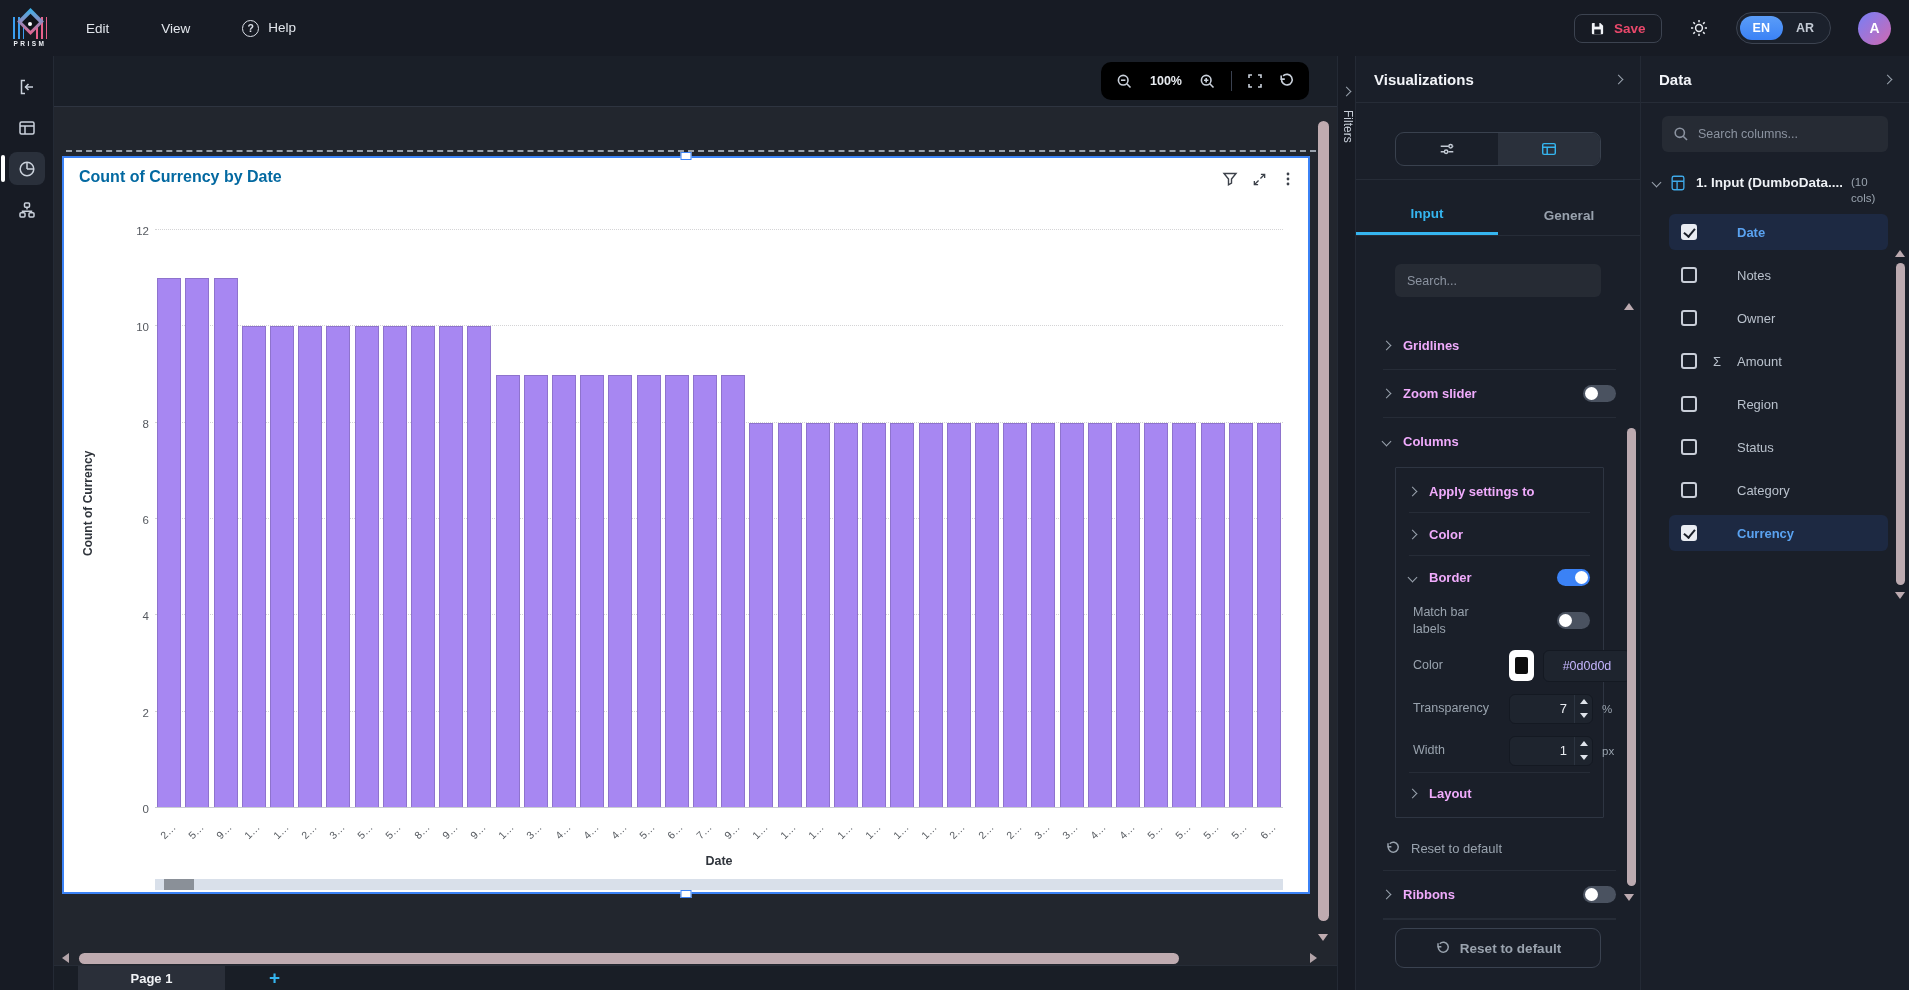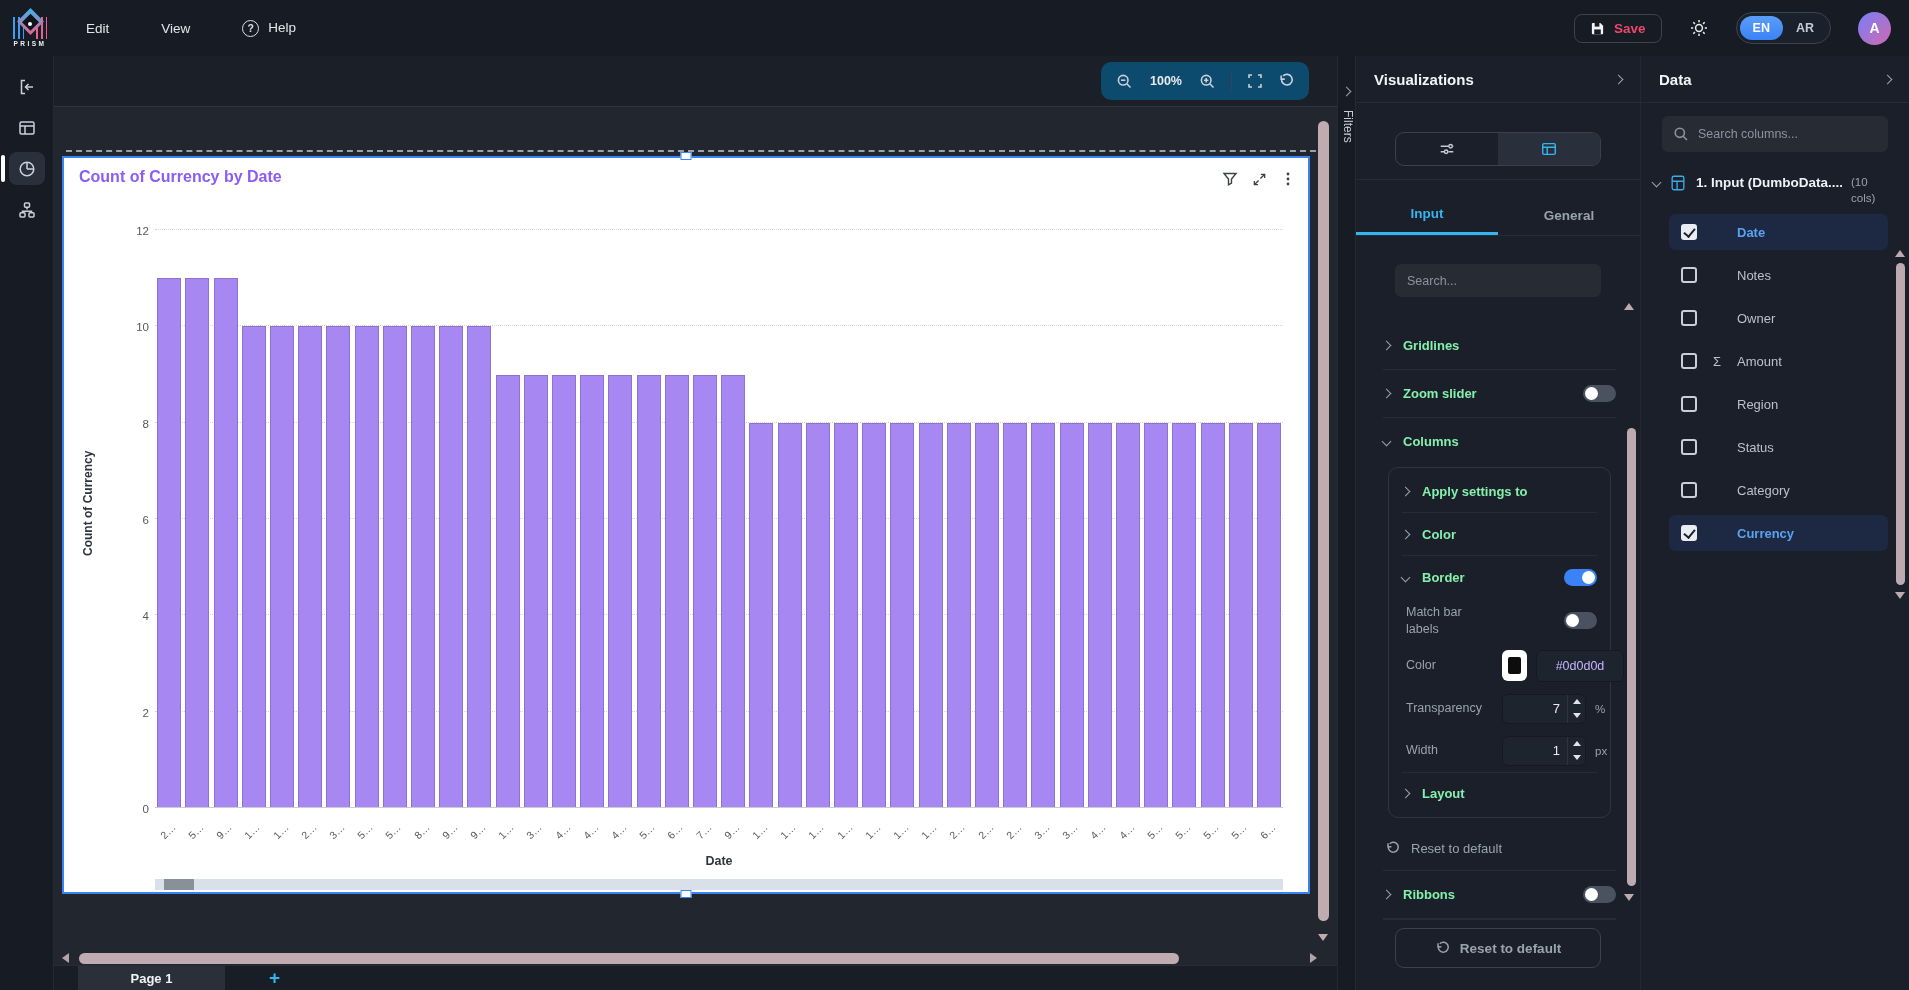--- a/index.html
+++ b/index.html
@@ -40,34 +40,34 @@
     flex-direction:column; align-items:center; padding-top:14px; gap:8px; }
   .rail-item { width:36px; height:33px; display:grid; place-items:center; border-radius:8px; position:relative; }
   .rail-item.active { background:#2a303b; }
   .rail-item.active::before { content:""; position:absolute; left:-8px; top:3px; width:4px; height:27px;
     background:#fff; border-radius:2px; }
   .rail-item svg { stroke:#cad1db; fill:none; stroke-width:1.5; }
 
   .canvas-col { flex:1; min-width:0; display:flex; flex-direction:column; background:#22262e; }
   .canvas-top { height:51px; background:#1a1f28; border-bottom:1px solid #2e3440; display:flex;
     align-items:center; justify-content:flex-end; padding-right:28px; }
-  .zoombar { background:#0c4a6e; border-radius:10px; height:38px; display:flex; align-items:center;
+  .zoombar { background:#000000; border-radius:10px; height:38px; display:flex; align-items:center;
     padding:0 15px; gap:15px; }
   .zoombar svg { stroke:#c9d0da; fill:none; stroke-width:1.6; }
   .zoombar .pct { font-size:12.5px; font-weight:bold; color:#e8ebf0; margin:0 2px; }
   .zoombar .sep { width:1px; height:20px; background:#3a4150; }
 
   .canvas-body { flex:1; position:relative; }
   .page-dashed { position:absolute; left:12px; right:21px; top:43px; border-top:2px dashed #99a1ac; }
   .widget { position:absolute; left:8px; top:49px; width:1248px; height:738px; background:#fff;
     border:2px solid #3b82f6; }
   .handle { position:absolute; left:50%; transform:translateX(-50%); width:11px; height:8px;
     background:#fff; border:1.5px solid #3b82f6; }
   .handle.top { top:-6px; } .handle.bottom { bottom:-6px; }
-  .chart-title { position:absolute; left:15px; top:10px; font-size:16px; font-weight:bold; color:#8b5cf6; }
+  .chart-title { position:absolute; left:15px; top:10px; font-size:16px; font-weight:bold; color:#0369a1; }
   .chart-actions { position:absolute; right:13px; top:13px; display:flex; align-items:center; gap:14px; }
   .chart-actions svg { stroke:#3c414a; fill:none; stroke-width:1.4; }
   .ytitle { position:absolute; left:13px; top:40px; bottom:84px; width:22px; display:flex;
     align-items:center; justify-content:center; writing-mode:vertical-rl; transform:rotate(180deg);
     font-size:12px; font-weight:bold; color:#2f343b; }
   .plot { position:absolute; left:91px; right:25px; bottom:84px; height:578px; }
   .plot::after { content:""; position:absolute; left:0; right:0; bottom:0; border-top:1px solid #c9ccd2; }
   .gridline { position:absolute; left:0; right:0; border-top:1px dotted #d4d4d6; }
   .ytick { position:absolute; left:-38px; width:32px; text-align:right; font-size:11.5px; color:#55595f; }
   .bars-row { position:absolute; inset:0; display:flex; align-items:flex-end; }
@@ -116,27 +116,27 @@
   .viz-tabs { display:flex; height:41px; border-bottom:1px solid #262c37; flex:none; }
   .viz-tab { flex:1; display:flex; align-items:center; justify-content:center; font-size:13.5px; font-weight:bold; }
   .viz-tab.active { color:#35b5ef; border-bottom:3px solid #35b5ef; }
   .viz-tab.inactive { color:#99a2ae; }
   .viz-search { margin:13px 39px 10px; flex:none; }
   .viz-search input, .data-search input { width:100%; height:33px; background:#262b34; border:none;
     border-radius:6px; padding:0 12px; color:#dfe3ea; font-size:12.5px; font-family:inherit; }
   .viz-search input::placeholder, .data-search input::placeholder { color:#8b93a0; }
   .viz-scroll { flex:1; padding:0 24px 96px 27px; overflow:hidden; }
   .section-row { display:flex; align-items:center; gap:13px; height:47px; }
-  .sec-label { font-size:13px; font-weight:bold; color:#86efac; flex:1; }
+  .sec-label { font-size:13px; font-weight:bold; color:#f0abfc; flex:1; }
   .divider { height:1px; background:#262c37; }
   .toggle { width:33px; height:17px; border-radius:9px; background:#4a5260; position:relative; flex:none; }
   .toggle::after { content:""; position:absolute; width:13px; height:13px; border-radius:50%;
     background:#fff; top:2px; left:2px; transition:left .1s; }
   .toggle.on { background:#3b82f6; } .toggle.on::after { left:18px; }
-  .sub-card { border:1px solid #2e3542; border-radius:10px; margin:2px 5px 10px; padding:2px 13px; }
+  .sub-card { border:1px solid #2e3542; border-radius:1px; margin:2px 12px 10px; padding:2px 13px; }
   .sub-row { display:flex; align-items:center; gap:13px; height:42px; }
   .prop-row { display:flex; align-items:center; padding:6px 0 6px 4px; }
   .prop-label { width:96px; color:#99a3ae; font-size:12.5px; line-height:1.35; flex:none; }
   .prop-ctl { margin-left:auto; display:flex; align-items:center; }
   .swatch { width:25px; height:31px; background:#fff; border-radius:6px; display:grid; place-items:center; }
   .swatch-in { width:13px; height:17px; background:#0d0d0d; border-radius:2px; }
   .hexbox { width:88px; height:32px; background:#1e242e; border:1px solid #141922; border-radius:6px;
     display:grid; place-items:center; color:#c4b5fd; font-size:12.5px; margin-left:9px; }
   .numfield { width:84px; height:30px; background:#1e242e; border:1px solid #141922; border-radius:6px;
     display:flex; align-items:stretch; overflow:hidden; }

